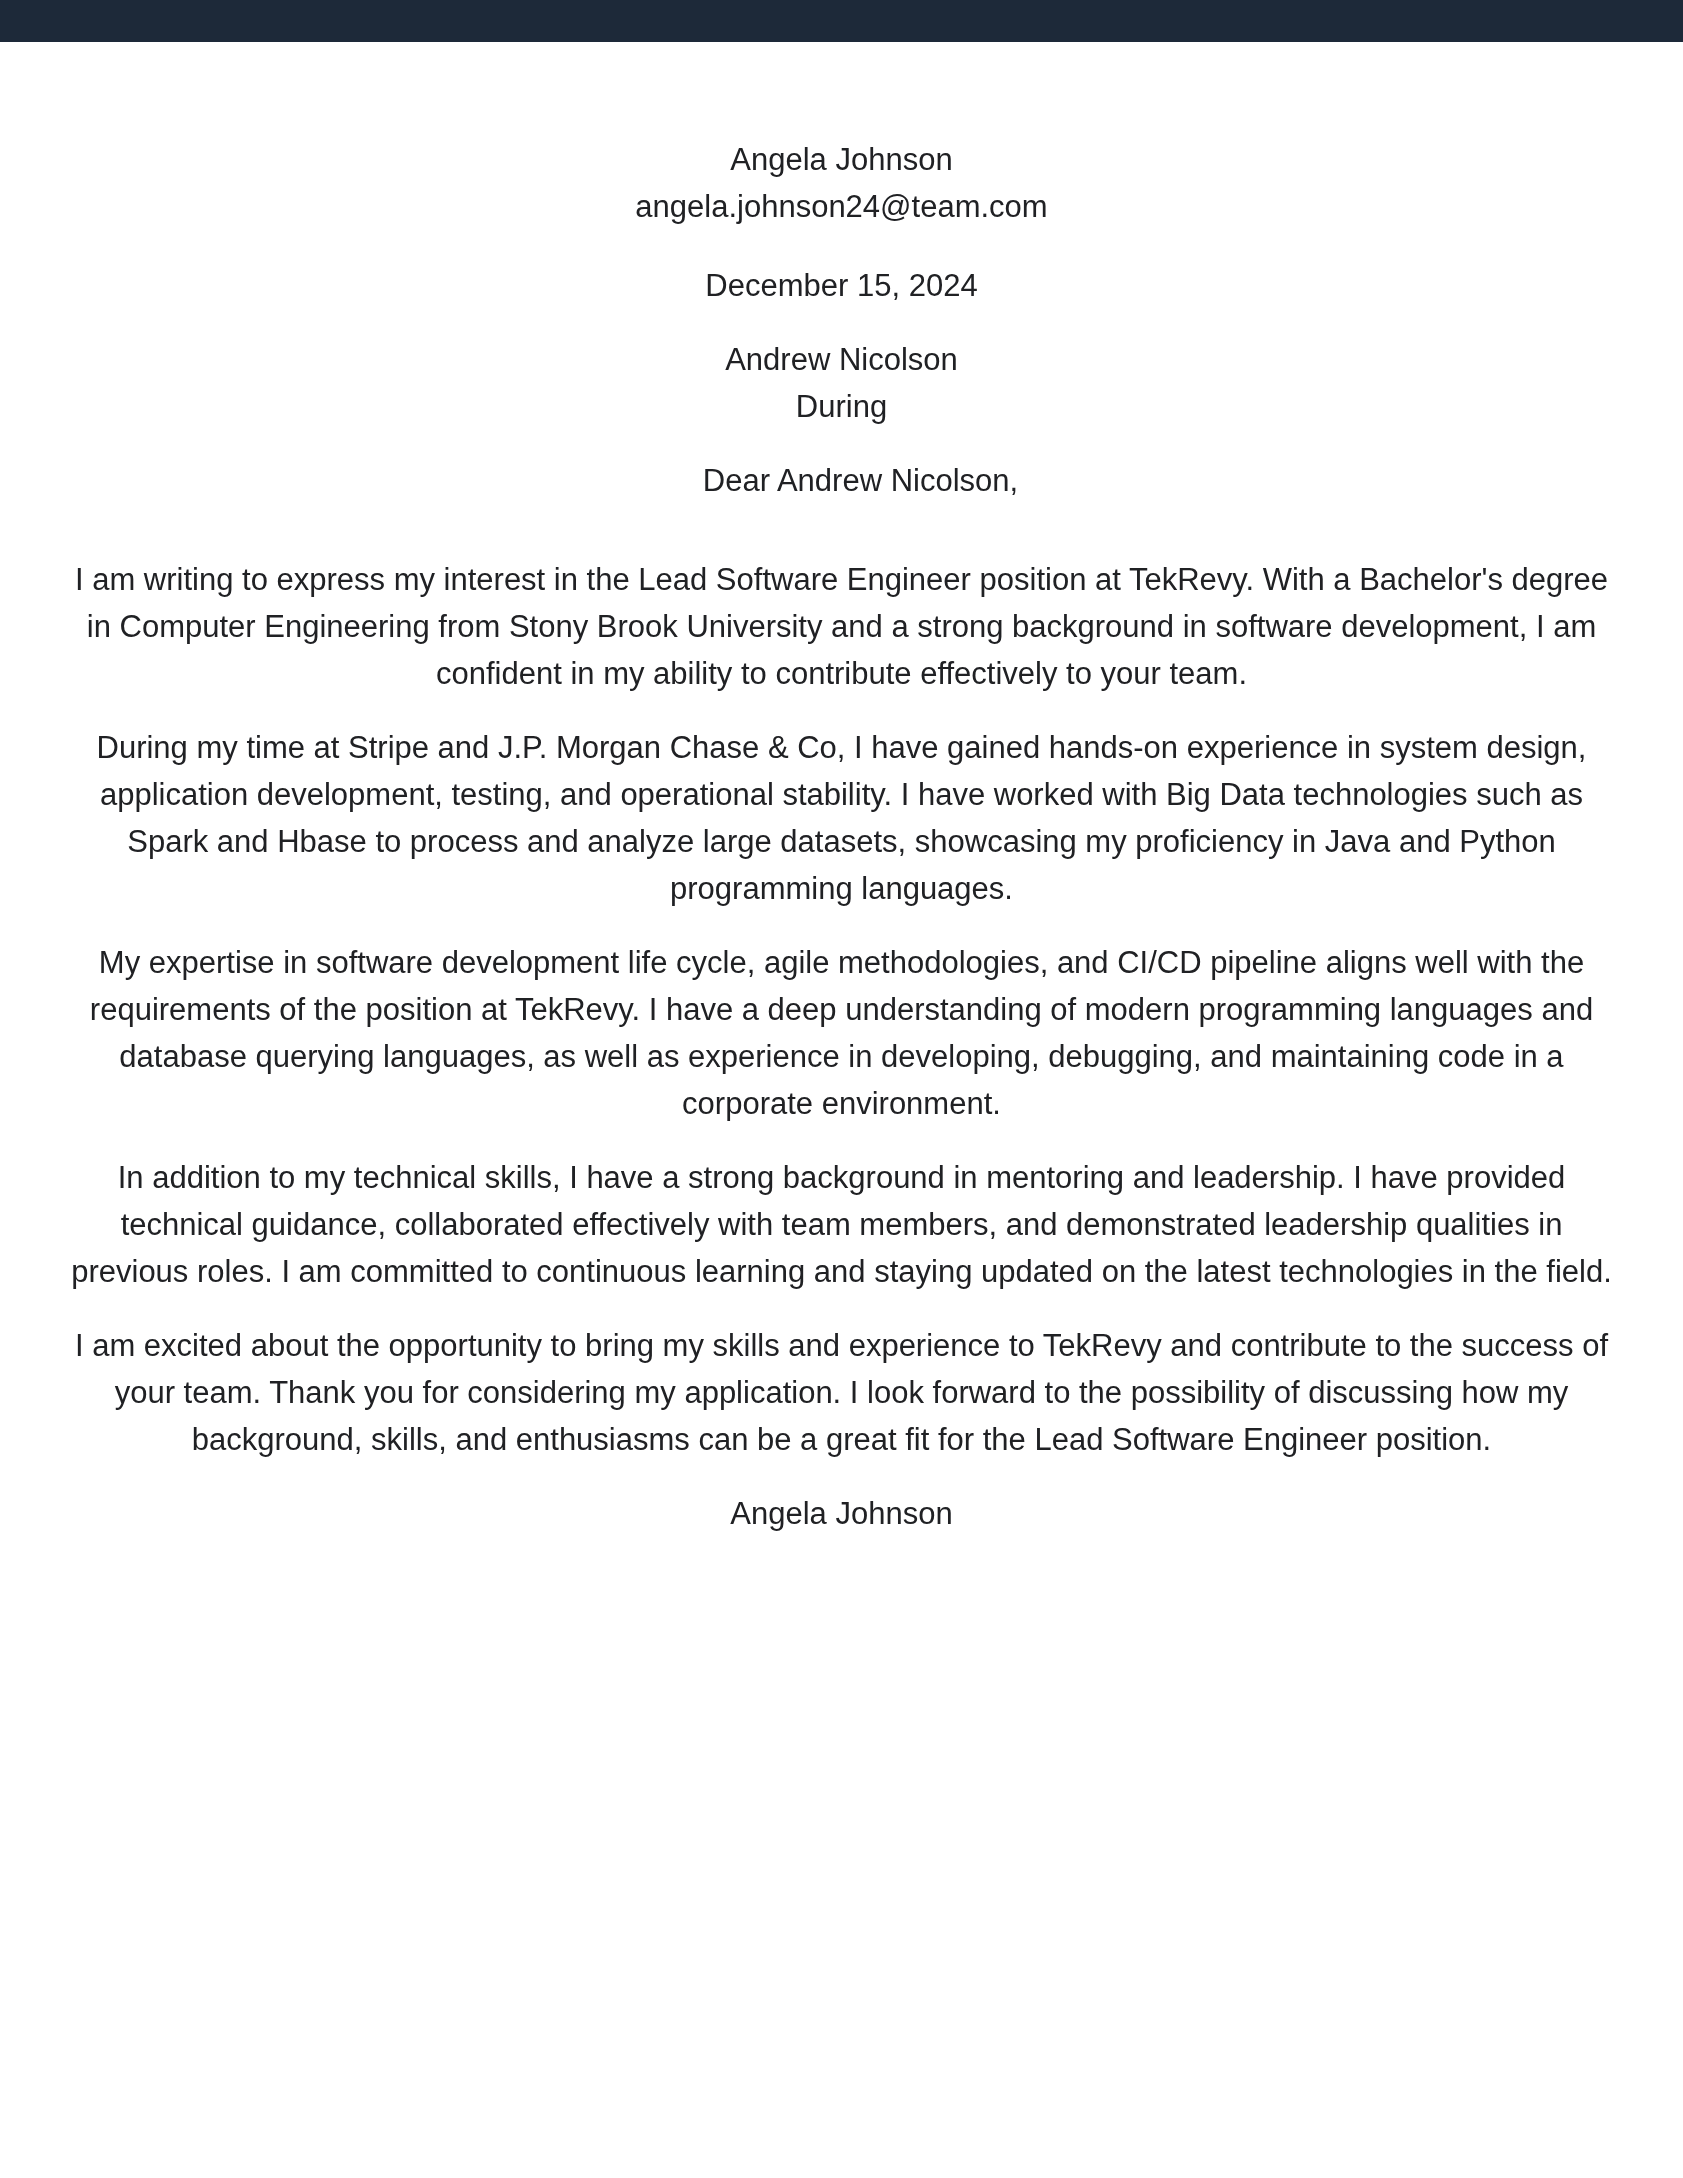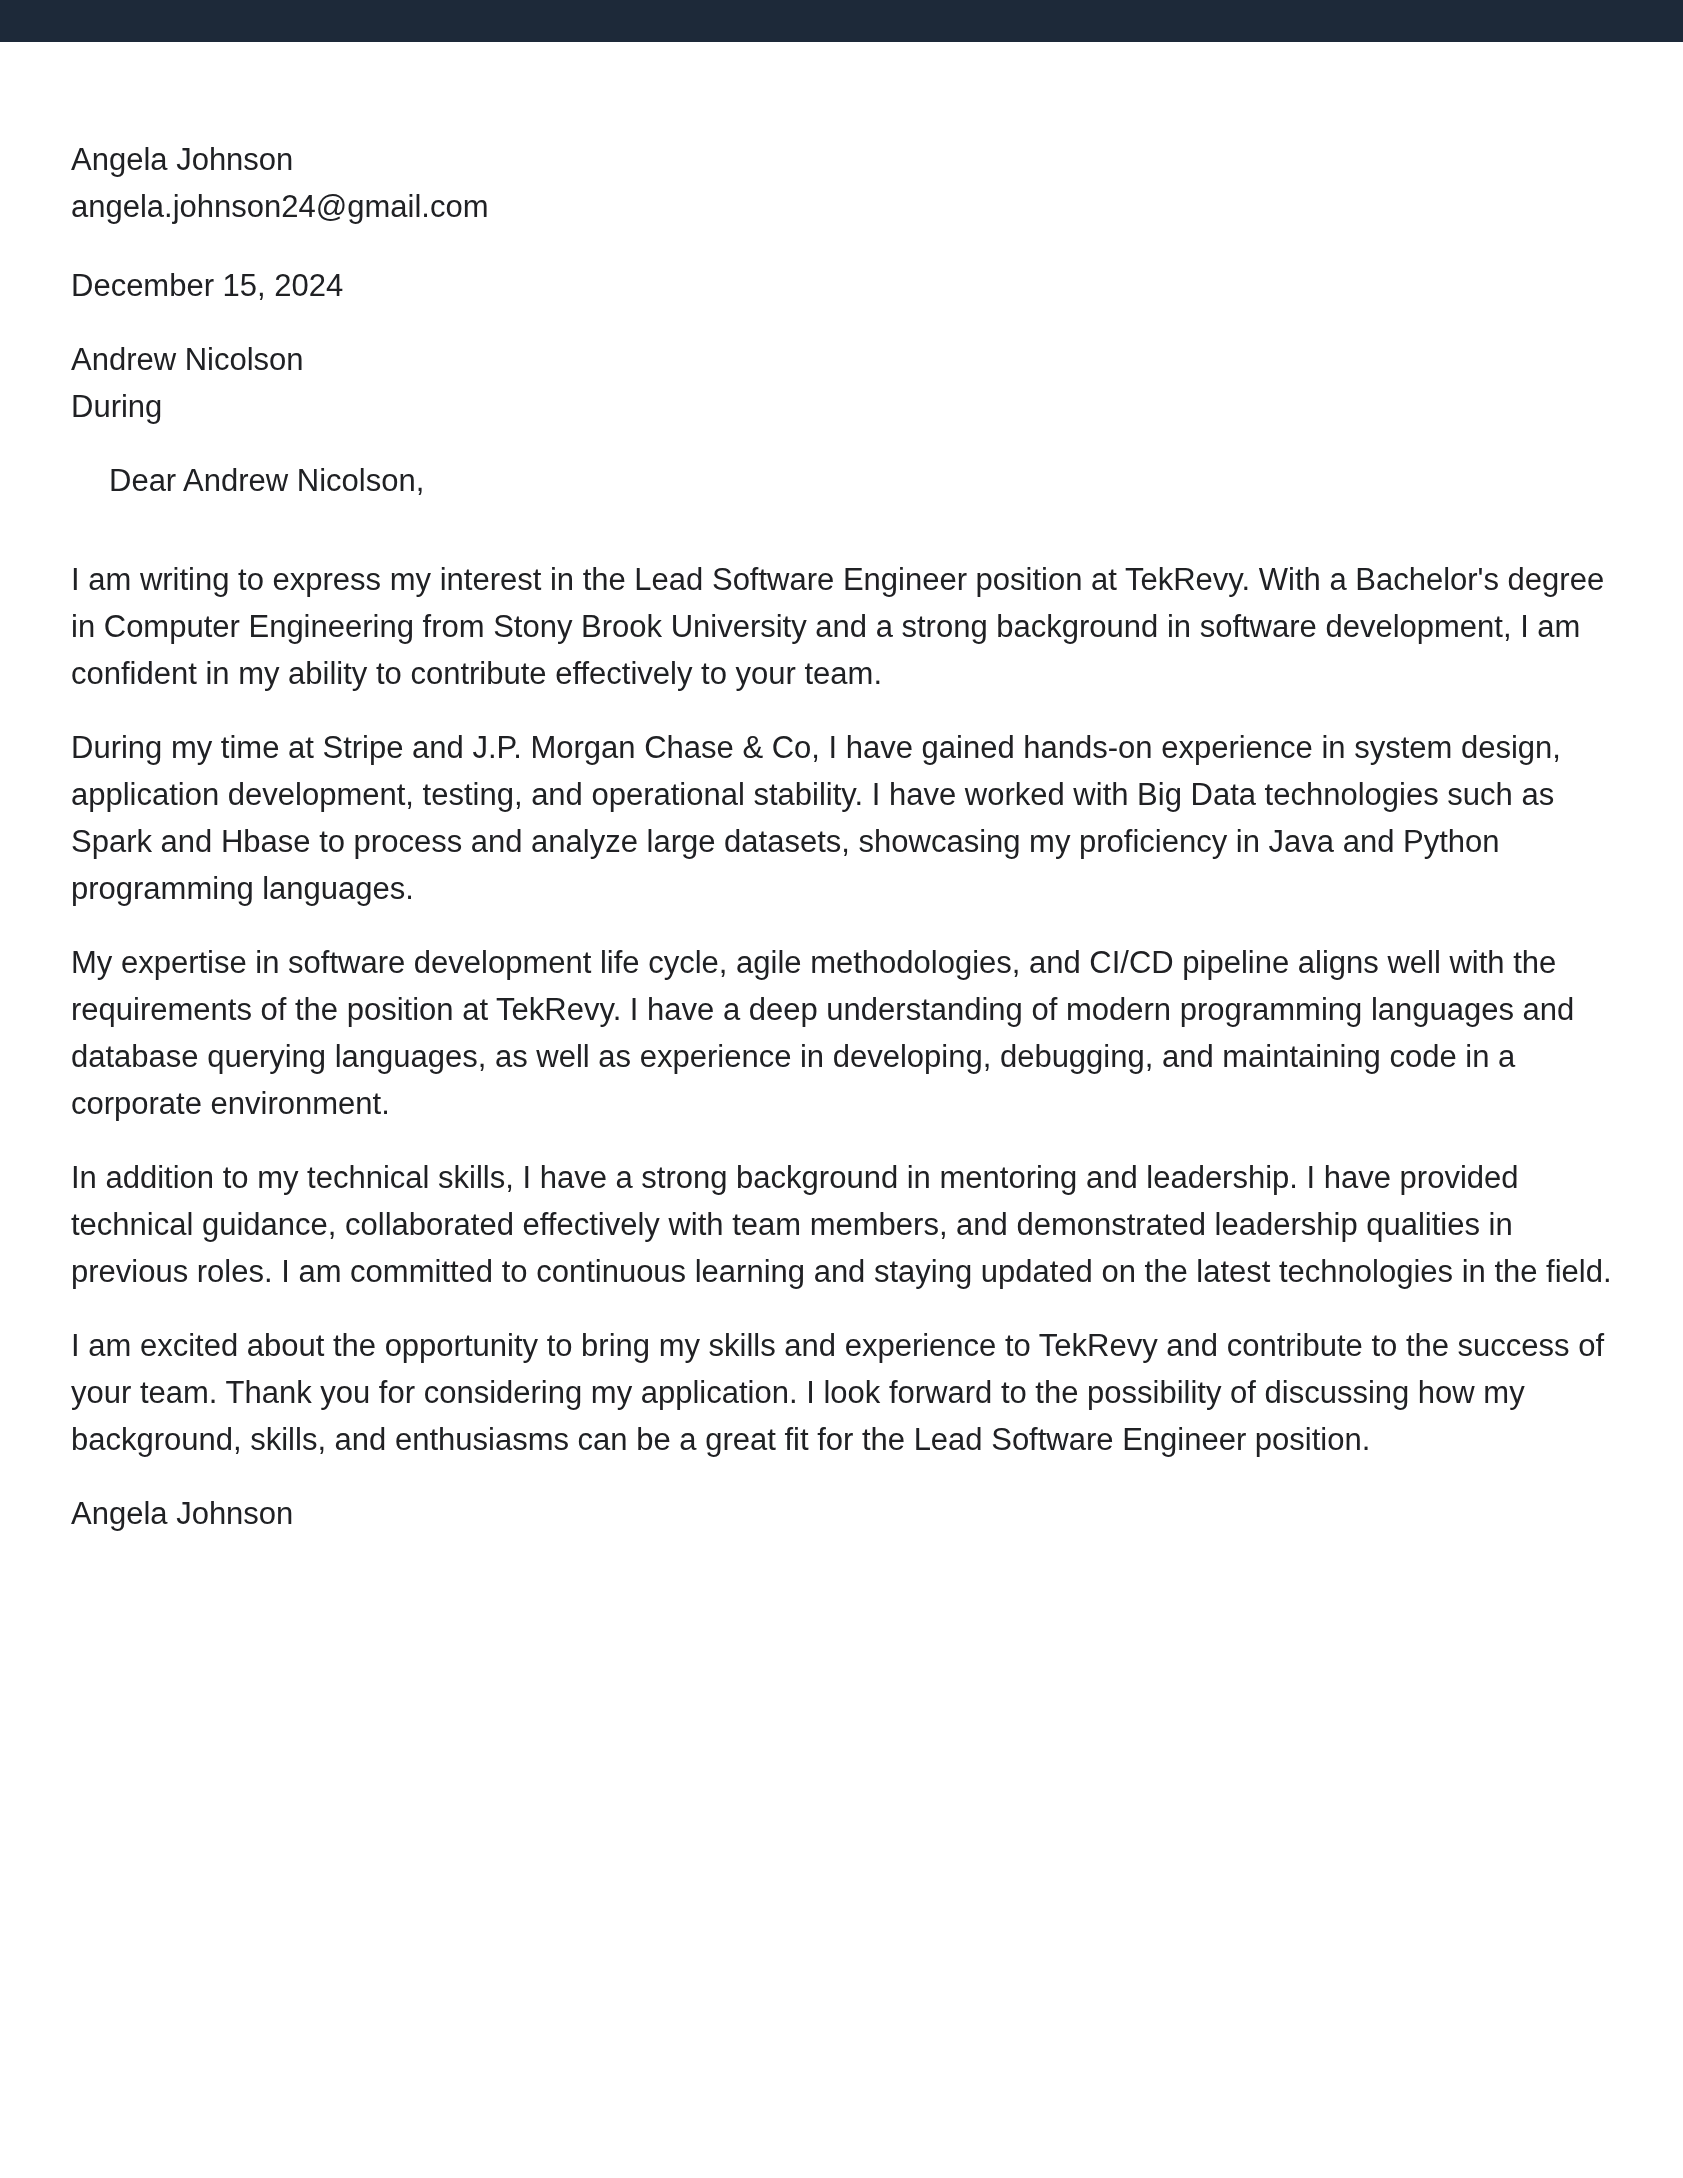--- a/index.html
+++ b/index.html
@@ -15,41 +15,41 @@
   }
   .top-bar {
     width: 100%;
     height: 42px;
     background: #1d2939;
   }
   .letter {
     padding: 94px 71px 0 71px;
     font-size: 31px;
     line-height: 47px;
-    text-align: left;
+    text-align: center;
     hyphens: auto;
     -webkit-hyphens: auto;
   }
   .block { margin: 0 0 27px 0; }
   .sender-block { margin-bottom: 32px; }
   .greeting-block { margin-bottom: 52px; margin-left: 38px; }
   .para { margin: 0 0 27px 0; }
   .signature-block { margin-bottom: 0; }
 </style>
 </head>
 <body>
 
 <div class="page">
   <div class="top-bar"></div>
 
   <div class="letter">
 
     <div class="block sender-block">
       <div class="line">Angela Johnson</div>
-      <div class="line">angela.johnson24@gmail.com</div>
+      <div class="line">angela.johnson24@team.com</div>
     </div>
 
     <div class="block date-block">December 15, 2024</div>
 
     <div class="block recipient-block">
       <div class="line">Andrew Nicolson</div>
       <div class="line">During</div>
     </div>
 
     <div class="block greeting-block">Dear Andrew Nicolson,</div>

